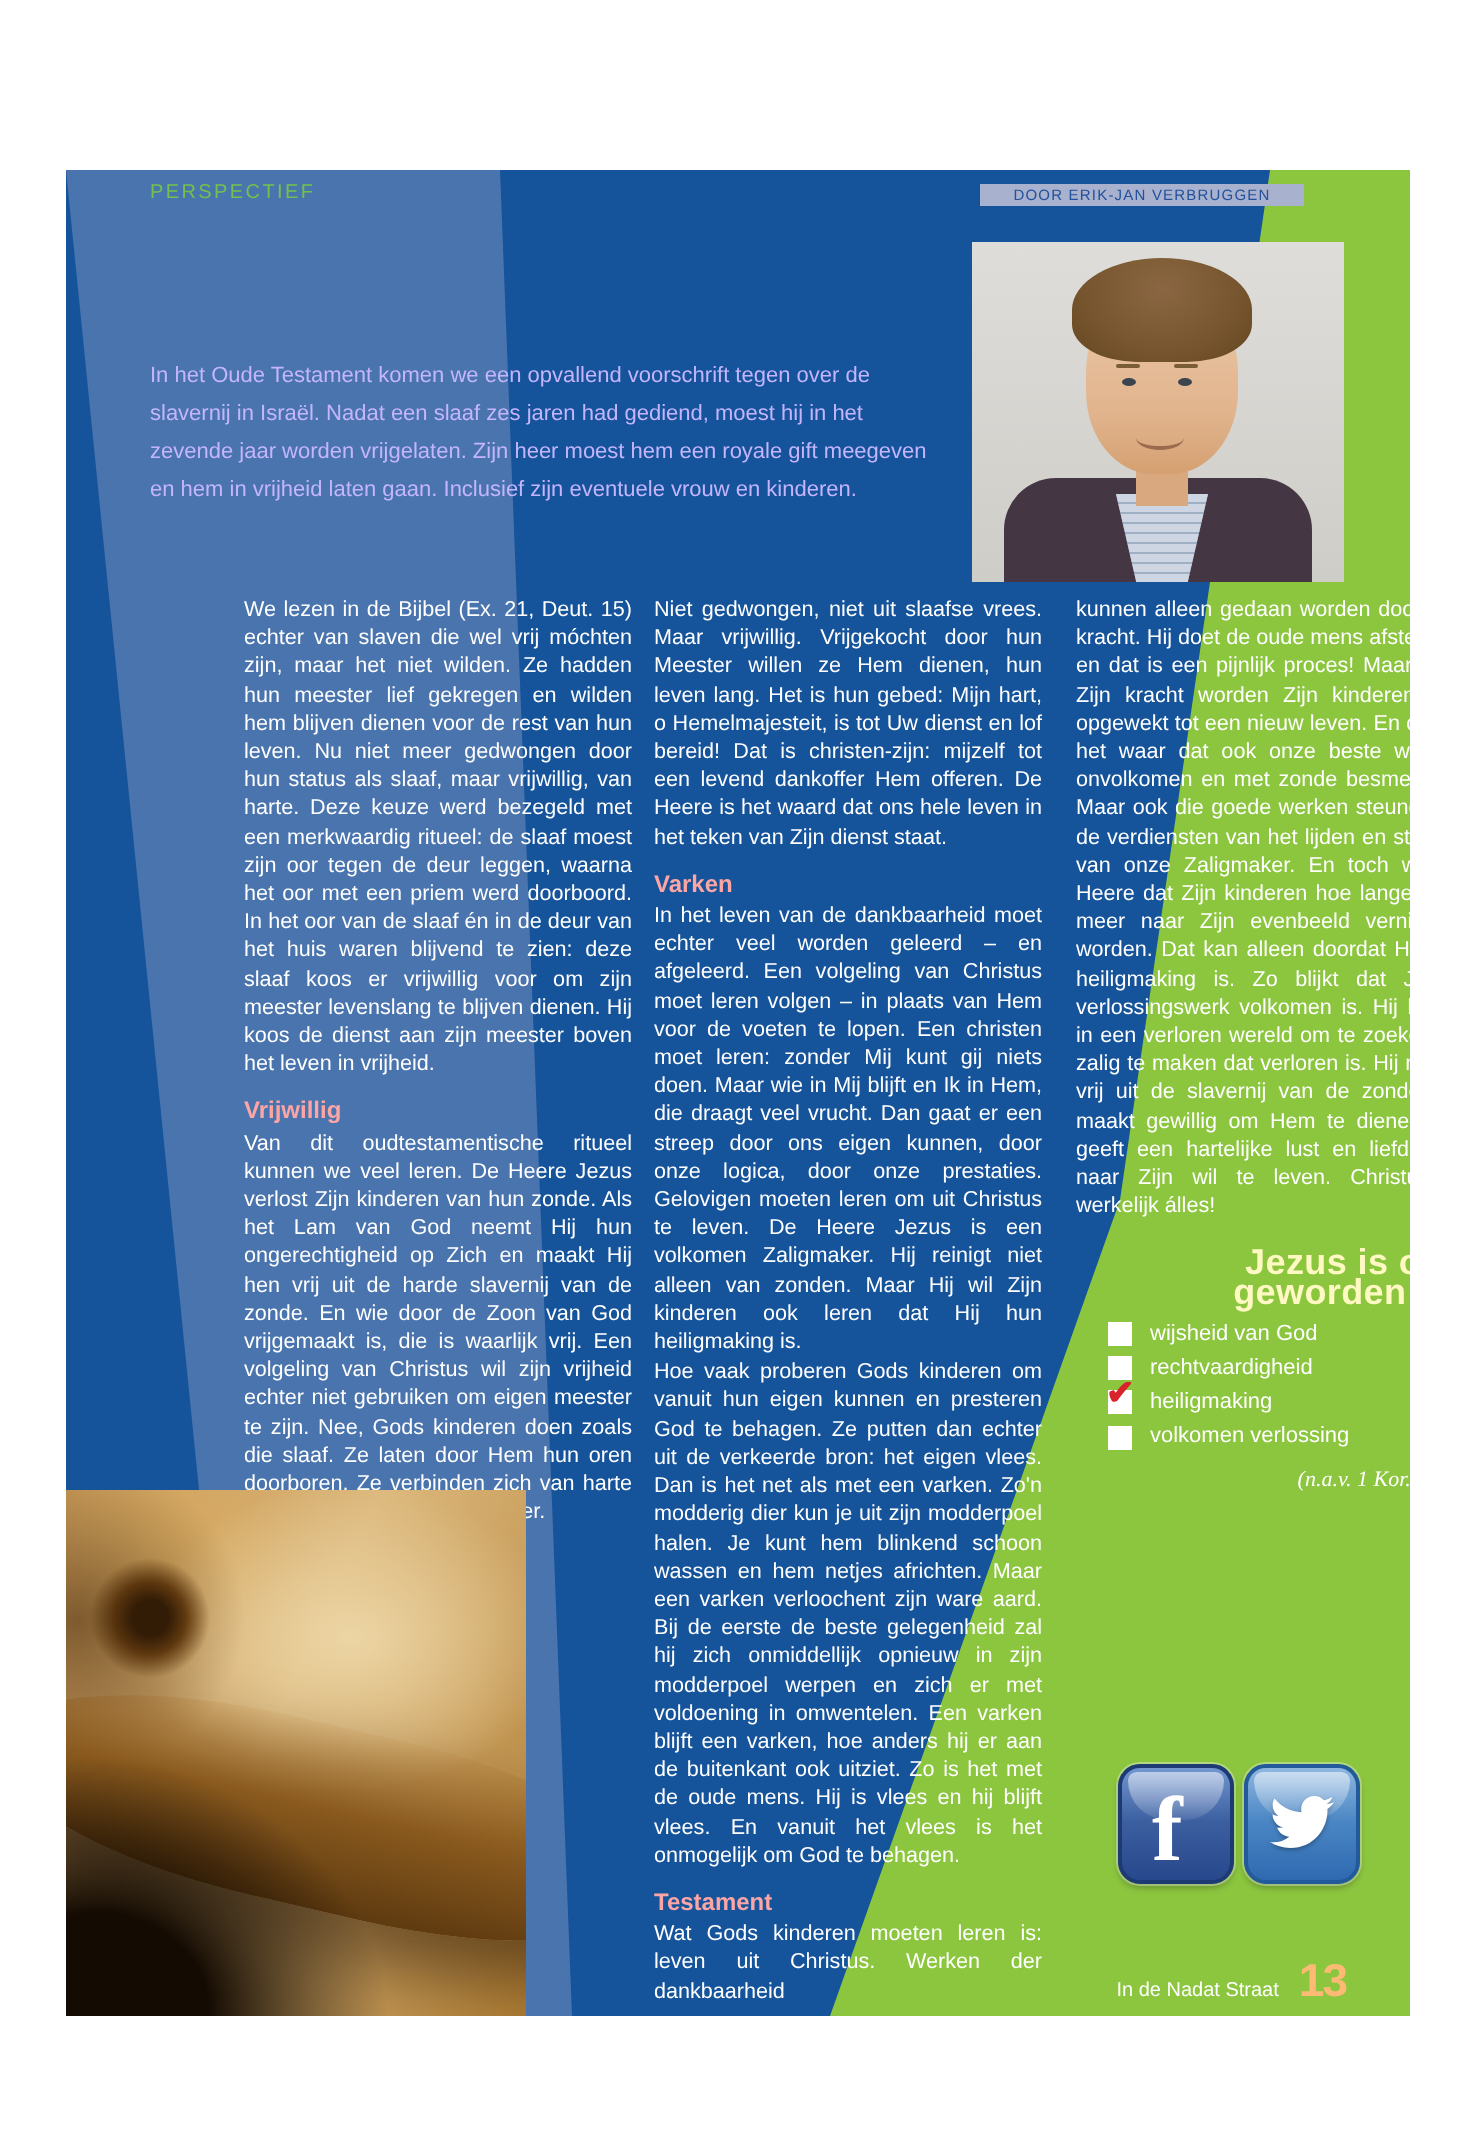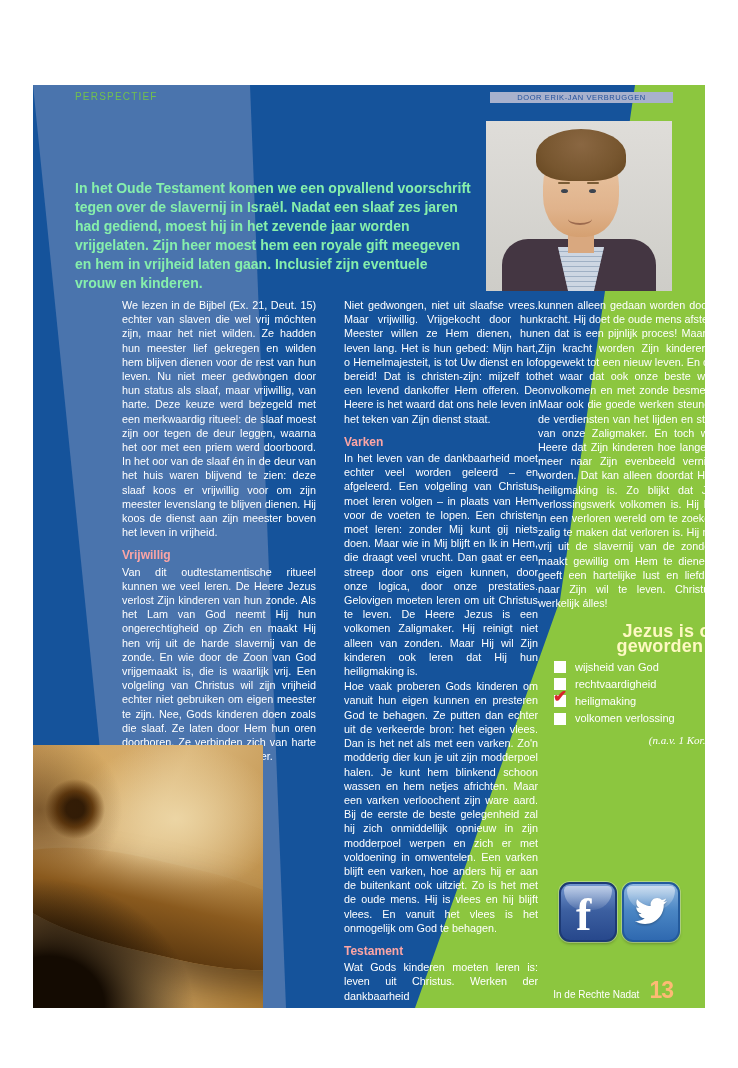--- a/index.html
+++ b/index.html
@@ -6,41 +6,41 @@
   body{width:738px;height:1068px;background:#ffffff;font-family:"Liberation Sans",sans-serif;position:relative;overflow:hidden;}
   .page{position:absolute;inset:0;background:#ffffff;}
 
   
   .block{position:absolute;left:33px;top:85px;width:672px;height:923px;background:#15539b;overflow:hidden;}
   .light-band{position:absolute;inset:0;background:#4a74ad;clip-path:polygon(0 0,217px 0,253px 923px,93px 923px);}
   .green-shape{position:absolute;inset:0;background:#8cc63f;clip-path:polygon(602px 0,672px 0,672px 923px,382px 923px,527px 515px);}
 
   .kicker{position:absolute;left:42px;top:6px;font-size:10px;letter-spacing:1.2px;color:#72c14e;}
   .title{position:absolute;left:40px;top:20px;font-size:40px;font-weight:700;letter-spacing:-0.5px;color:#ffffff;}
-  .intro{position:absolute;left:42px;top:94px;width:396px;font-size:14px;font-weight:700;line-height:19px;color:#86efac;}
+  .intro{position:absolute;left:42px;top:94px;width:396px;font-size:11px;font-weight:400;line-height:19px;color:#c4b5fd;}
 
-  .byline-bar{position:absolute;left:457px;top:7px;width:183px;height:11px;background:#a8b1cd;display:flex;align-items:center;justify-content:center;}
+  .byline-bar{position:absolute;left:457px;top:7px;width:162px;height:11px;background:#a8b1cd;display:flex;align-items:center;justify-content:center;}
   .byline-text{font-size:7.5px;letter-spacing:0.6px;color:#23519b;white-space:nowrap;}
 
   
   .portrait{position:absolute;left:453px;top:36px;width:186px;height:170px;background:linear-gradient(180deg,#dfddd9 0%,#cecdc8 100%);overflow:hidden;}
   .p-body{position:absolute;bottom:-6px;left:16px;width:154px;height:58px;background:#443642;border-radius:26px 26px 0 0;}
   .p-shirt{position:absolute;bottom:0;left:72px;width:46px;height:44px;background:repeating-linear-gradient(0deg,#cdd6e2 0 4px,#9fb0c4 4px 5px),repeating-linear-gradient(90deg,rgba(205,214,226,0.6) 0 4px,rgba(140,160,185,0.7) 4px 5px);clip-path:polygon(0 0,100% 0,78% 100%,22% 100%);}
   .p-neck{position:absolute;bottom:38px;left:82px;width:26px;height:22px;background:#d9a87f;}
   .p-face{position:absolute;left:57px;top:22px;width:76px;height:94px;border-radius:46% 46% 44% 44%;background:linear-gradient(180deg,#eccaa8 0%,#e0b38c 70%,#d5a071 100%);}
   .p-hair{position:absolute;left:50px;top:8px;width:90px;height:52px;border-radius:55% 55% 40% 40%;background:radial-gradient(ellipse at 50% 30%,#8a6742 0%,#77562f 60%,#64451f 100%);}
   .p-eye{position:absolute;width:7px;height:4px;border-radius:50%;background:#3c4450;top:68px;}
   .p-eye.l{left:75px}.p-eye.r{left:103px}
   .p-brow{position:absolute;width:12px;height:2px;background:#7a5c36;top:61px;border-radius:2px;}
   .p-brow.l{left:72px}.p-brow.r{left:101px}
   .p-smile{position:absolute;left:82px;top:92px;width:24px;height:10px;border-bottom:2.5px solid #9c6a4e;border-radius:0 0 50% 50%;}
 
   
   .col{position:absolute;top:213px;width:194px;color:#ffffff;font-size:10.8px;line-height:14.2px;text-align:justify;hyphens:auto;margin-left:48px;-webkit-hyphens:auto;}
-  .col1{left:41px;} .col2{left:263px;} .col3{left:457px;}
+  .col1{left:41px;} .col2{left:246px;} .col3{left:457px;}
   .col p{margin:0 0 0 0;}
   .col p + p{margin-top:1px;}
   .subhead{color:#fca5a5;font-weight:700;font-size:12px;margin:9px 0 2px 0;text-align:left;}
   .col3-head{color:#fef9c3;font-weight:700;font-size:18px;margin:14px 0 7px 0;text-align:right;letter-spacing:0.2px;}
 
   .check-item{display:flex;align-items:center;margin:3px 0;padding-left:16px;}
   .check-box{width:12px;height:12px;background:#ffffff;margin-right:9px;position:relative;flex:none;}
   .checkmark{display:none;position:absolute;left:-1px;top:-7px;color:#d8232a;font-size:17px;font-weight:700;line-height:17px;}
   .check-box.checked .checkmark{display:block;}
   .check-label{font-size:11px;}
@@ -156,17 +156,17 @@
         <span class="glyph">f</span>
       </div>
       <div class="app-icon tw">
         <svg width="36" height="32" viewBox="0 0 512 512">
           <path fill="#ffffff" d="M459.37 151.716c.325 4.548.325 9.097.325 13.645 0 138.72-105.583 298.558-298.558 298.558-59.452 0-114.68-17.219-161.137-47.106 8.447.974 16.568 1.299 25.34 1.299 49.055 0 94.213-16.568 130.274-44.832-46.132-.975-84.792-31.188-98.112-72.772 6.498.974 12.995 1.624 19.818 1.624 9.421 0 18.843-1.3 27.614-3.573-48.081-9.747-84.143-51.98-84.143-102.985v-1.299c13.969 7.797 30.214 12.67 47.431 13.319-28.264-18.843-46.781-51.005-46.781-87.391 0-19.492 5.197-37.36 14.294-52.954 51.655 63.675 129.3 105.258 216.365 109.807-1.624-7.797-2.599-15.918-2.599-24.04 0-57.828 46.782-104.934 104.934-104.934 30.213 0 57.502 12.67 76.67 33.137 23.715-4.548 46.456-13.32 66.599-25.34-7.798 24.366-24.366 44.833-46.132 57.827 21.117-2.273 41.584-8.122 60.426-16.243-14.292 20.791-32.161 39.308-52.628 54.253z"></path>
         </svg>
       </div>
     </div>
 
     <div class="footer">
-      <span class="footer-brand">In de Rechte Nadat</span>
+      <span class="footer-brand">In de Nadat Straat</span>
       <span class="footer-num">13</span>
     </div>
   </div>
 </div>
 
 </body></html>

